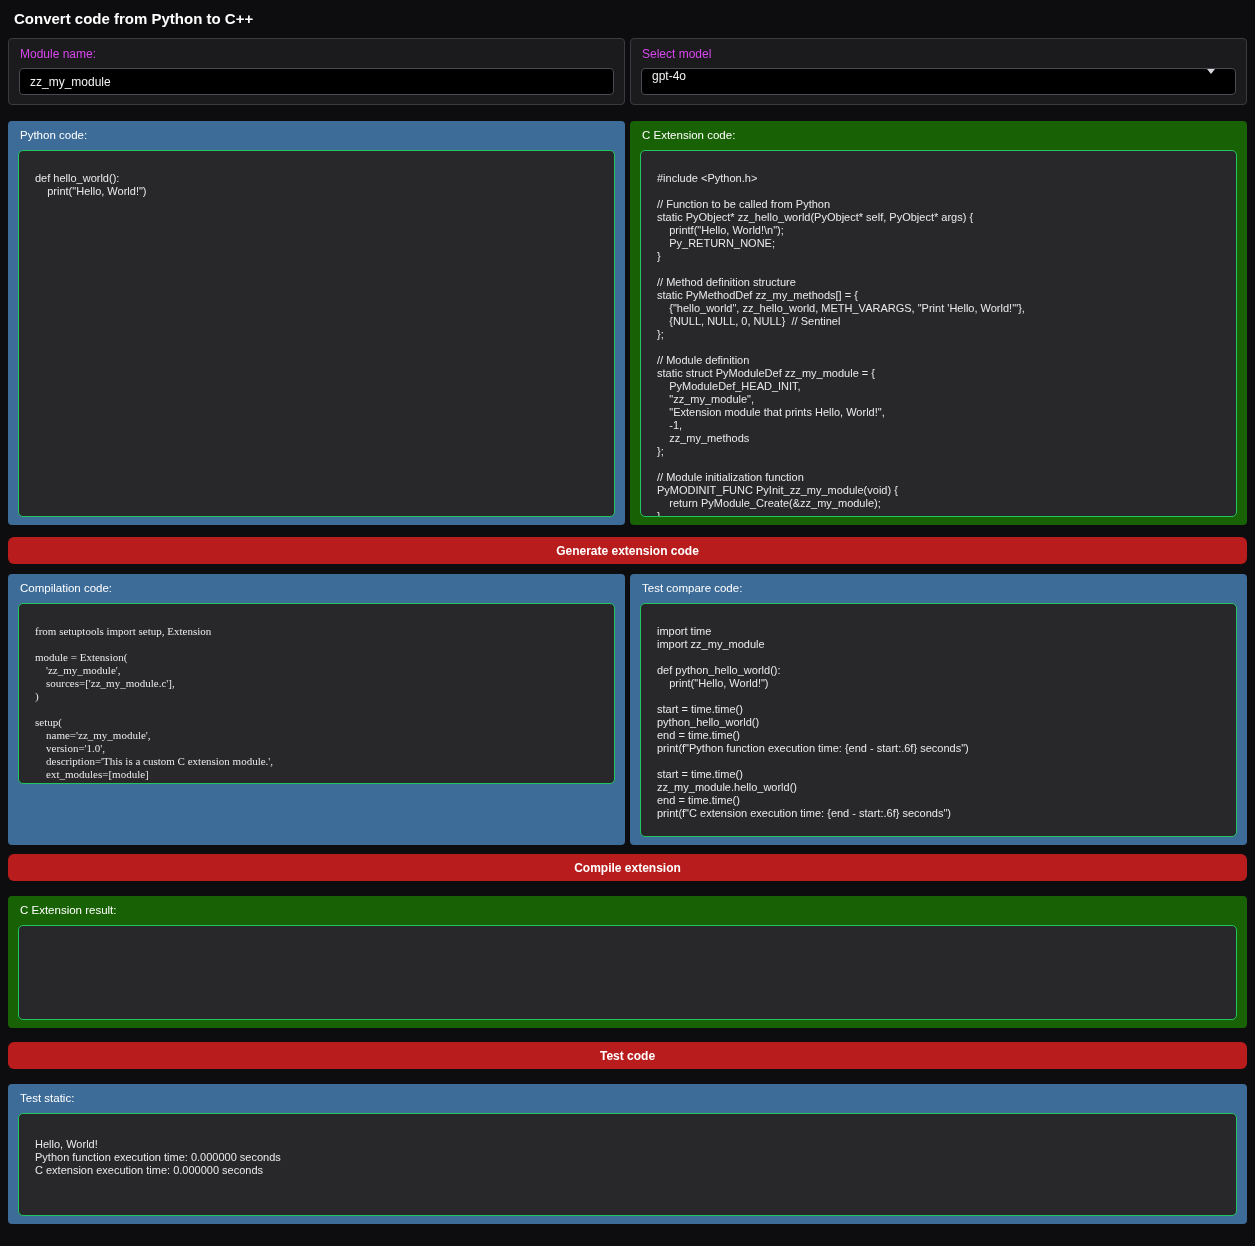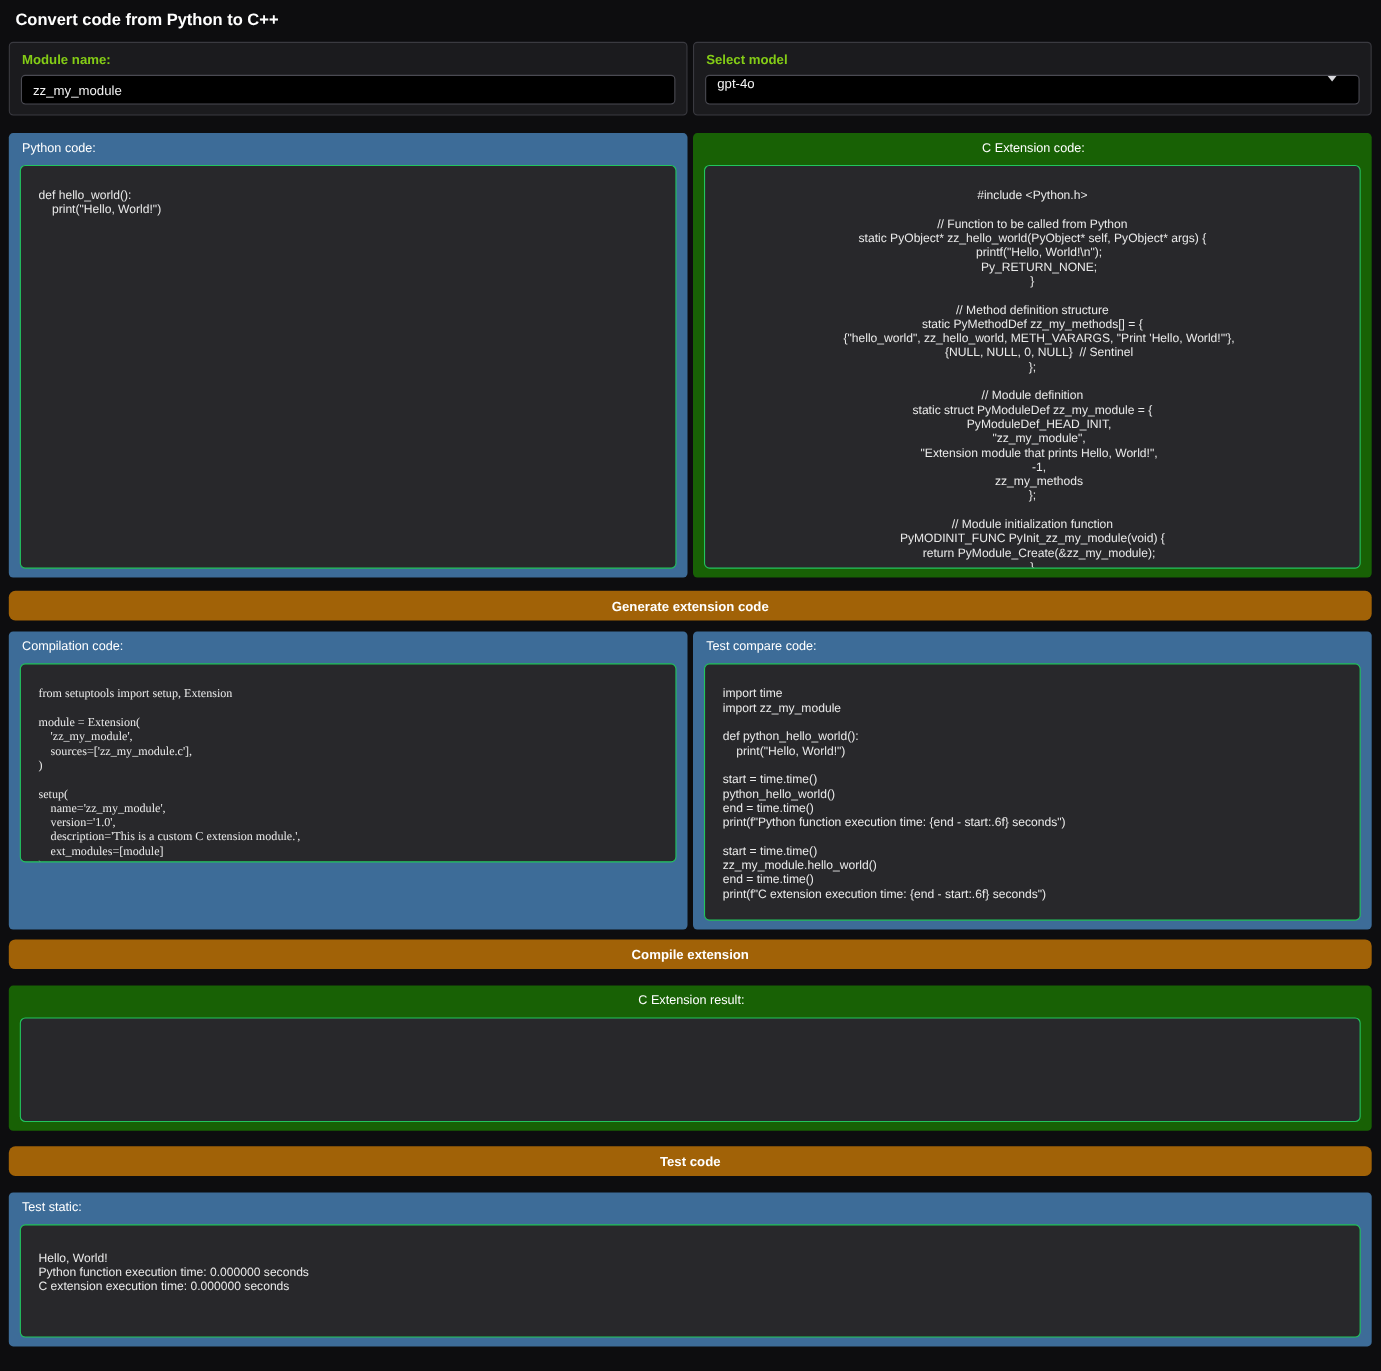--- a/index.html
+++ b/index.html
@@ -21,21 +21,21 @@
 
   
   .form-row { margin-bottom: 16px; }
   .form-panel {
     flex: 1 1 0;
     background: #1b1b1e;
     border: 1px solid #3a3a40;
     border-radius: 4px;
     padding: 7px 10px 9px 10px;
   }
-  .form-label { font-size: 12px; color: #84cc16; margin: 1px 0 7px 1px; font-weight: bold; }
+  .form-label { font-size: 12px; color: #d946ef; margin: 1px 0 7px 1px; }
   .text-input, .dropdown {
     width: 100%; height: 27px;
     background: #000000;
     border: 1px solid #4a4a52;
     border-radius: 4px;
     color: #f2f2f2; font-size: 12px;
     padding: 0 10px;
     font-family: "Liberation Sans", sans-serif;
     outline: none;
   }
@@ -53,21 +53,21 @@
 
   
   .panel {
     border-radius: 4px;
     padding: 6px 10px 8px 10px;
     display: flex; flex-direction: column;
     flex: 1 1 0;
     min-width: 0;
   }
   .panel-blue  { background: #3d6c98; }
-  .panel-green { background: #186105; text-align: center; }
+  .panel-green { background: #186105; }
   .panel-label { font-size: 11.5px; color: #ffffff; margin: 2px 0 8px 2px; line-height: 13px; }
 
   .codebox {
     background: #28282b;
     border: 1px solid #22c55e;
     border-radius: 5px;
     margin: 0;
     padding: 21px 16px 8px 16px;
     font-family: "Liberation Sans", sans-serif;
     font-size: 11px; line-height: 13px;
@@ -82,21 +82,21 @@
   .code-row-2 { height: 271px; margin-bottom: 9px; }
   .h-compile-left  { height: 181px; font-family: Liberation Serif, serif; }
   .h-compile-right { height: 235px; }
 
   .panel-full { margin-bottom: 14px; }
   .panel-result-green { height: 132px; }
   .panel-result-blue  { height: 140px; }
 
   .action-btn {
     display: block; width: 100%; height: 27px;
-    background: #a16207;
+    background: #b91c1c;
     border: none; border-radius: 6px;
     color: #ffffff; font-size: 12px; font-weight: 700;
     font-family: "Liberation Sans", sans-serif;
     cursor: pointer;
   }
   .btn-generate { margin-bottom: 10px; }
   .btn-compile  { margin-bottom: 15px; }
   .btn-test     { margin-bottom: 15px; }
 </style>
 </head>

